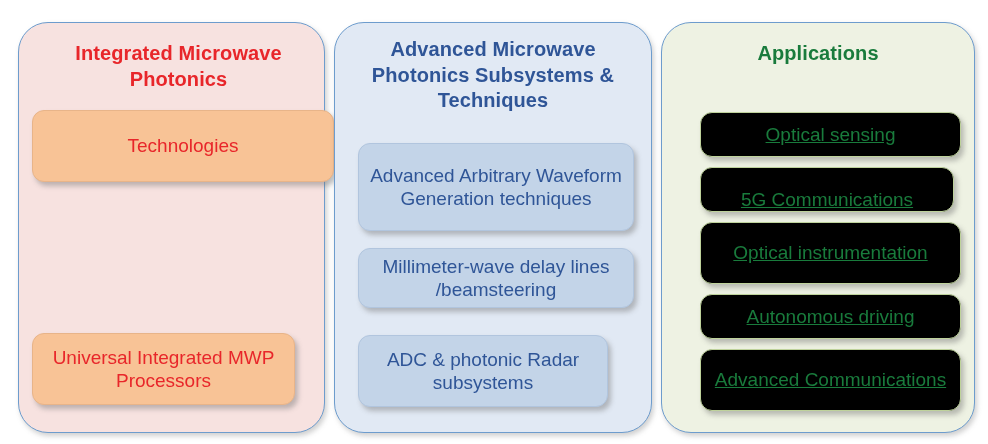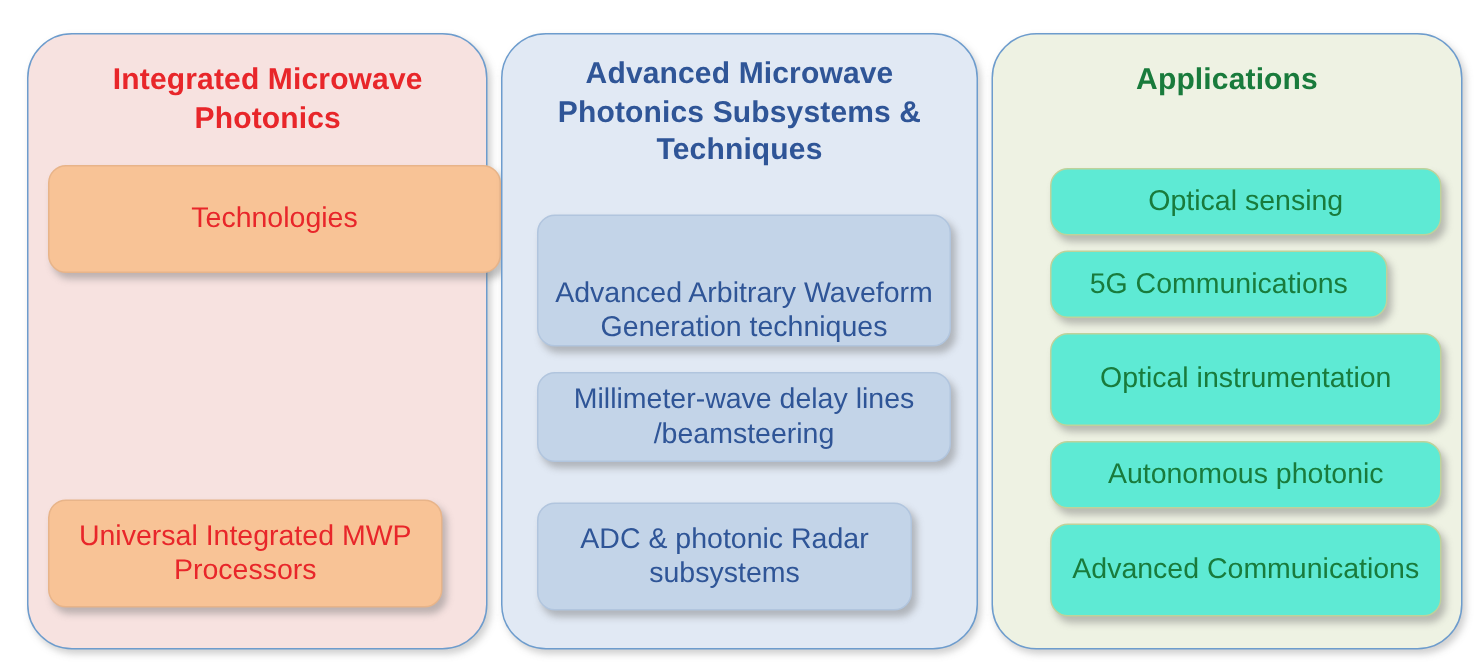--- a/index.html
+++ b/index.html
@@ -87,38 +87,39 @@
     color: #e8262a;
   }
   
   .item-blue {
     background: #c3d4e8;
     border: 1.1px solid #b1c5de;
     color: #2f5597;
   }
   
   .item-green {
-    background: #5eead4;
+    background: #000000;
     border: 1.1px solid #bed29b;
     color: #197b3c;
+    text-decoration: underline;
   }
 
   
   #item-technologies      { left: 32px;  top: 110px; width: 302px; height: 72px; }
   #item-aspics            { left: 32px;  top: 218px; width: 263px; height: 72px; }
   #item-mwp-processors    { left: 32px;  top: 333px; width: 263px; height: 72px; }
 
   
-  #item-awg               { left: 358px; top: 143px; width: 276px; height: 88px; align-items: flex-end; }
+  #item-awg               { left: 358px; top: 143px; width: 276px; height: 88px; }
   #item-mmwave-delay      { left: 358px; top: 248px; width: 276px; height: 60px; }
   #item-adc-radar         { left: 358px; top: 335px; width: 250px; height: 72px; }
 
   
   #item-optical-sensing   { left: 700px; top: 112px; width: 261px; height: 45px; }
-  #item-5g-comms          { left: 700px; top: 167px; width: 225px; height: 45px; }
+  #item-5g-comms          { left: 700px; top: 167px; width: 254px; height: 45px; align-items: flex-end; }
   #item-instrumentation   { left: 700px; top: 222px; width: 261px; height: 62px; }
   #item-autonomous        { left: 700px; top: 294px; width: 261px; height: 45px; }
   #item-quantum-comms     { left: 700px; top: 349px; width: 261px; height: 62px; }
 </style>
 </head>
 <body>
 
 <div id="diagram">
 
   <div class="panel" id="panel-imwp">
@@ -160,20 +161,20 @@
 
   <div class="item item-green" id="item-5g-comms">
     <span>5G Communications</span>
   </div>
 
   <div class="item item-green" id="item-instrumentation">
     <span>Optical instrumentation</span>
   </div>
 
   <div class="item item-green" id="item-autonomous">
-    <span>Autonomous photonic</span>
+    <span>Autonomous driving</span>
   </div>
 
   <div class="item item-green" id="item-quantum-comms">
     <span>Advanced Communications</span>
   </div>
 
 </div>
 
 </body></html>

